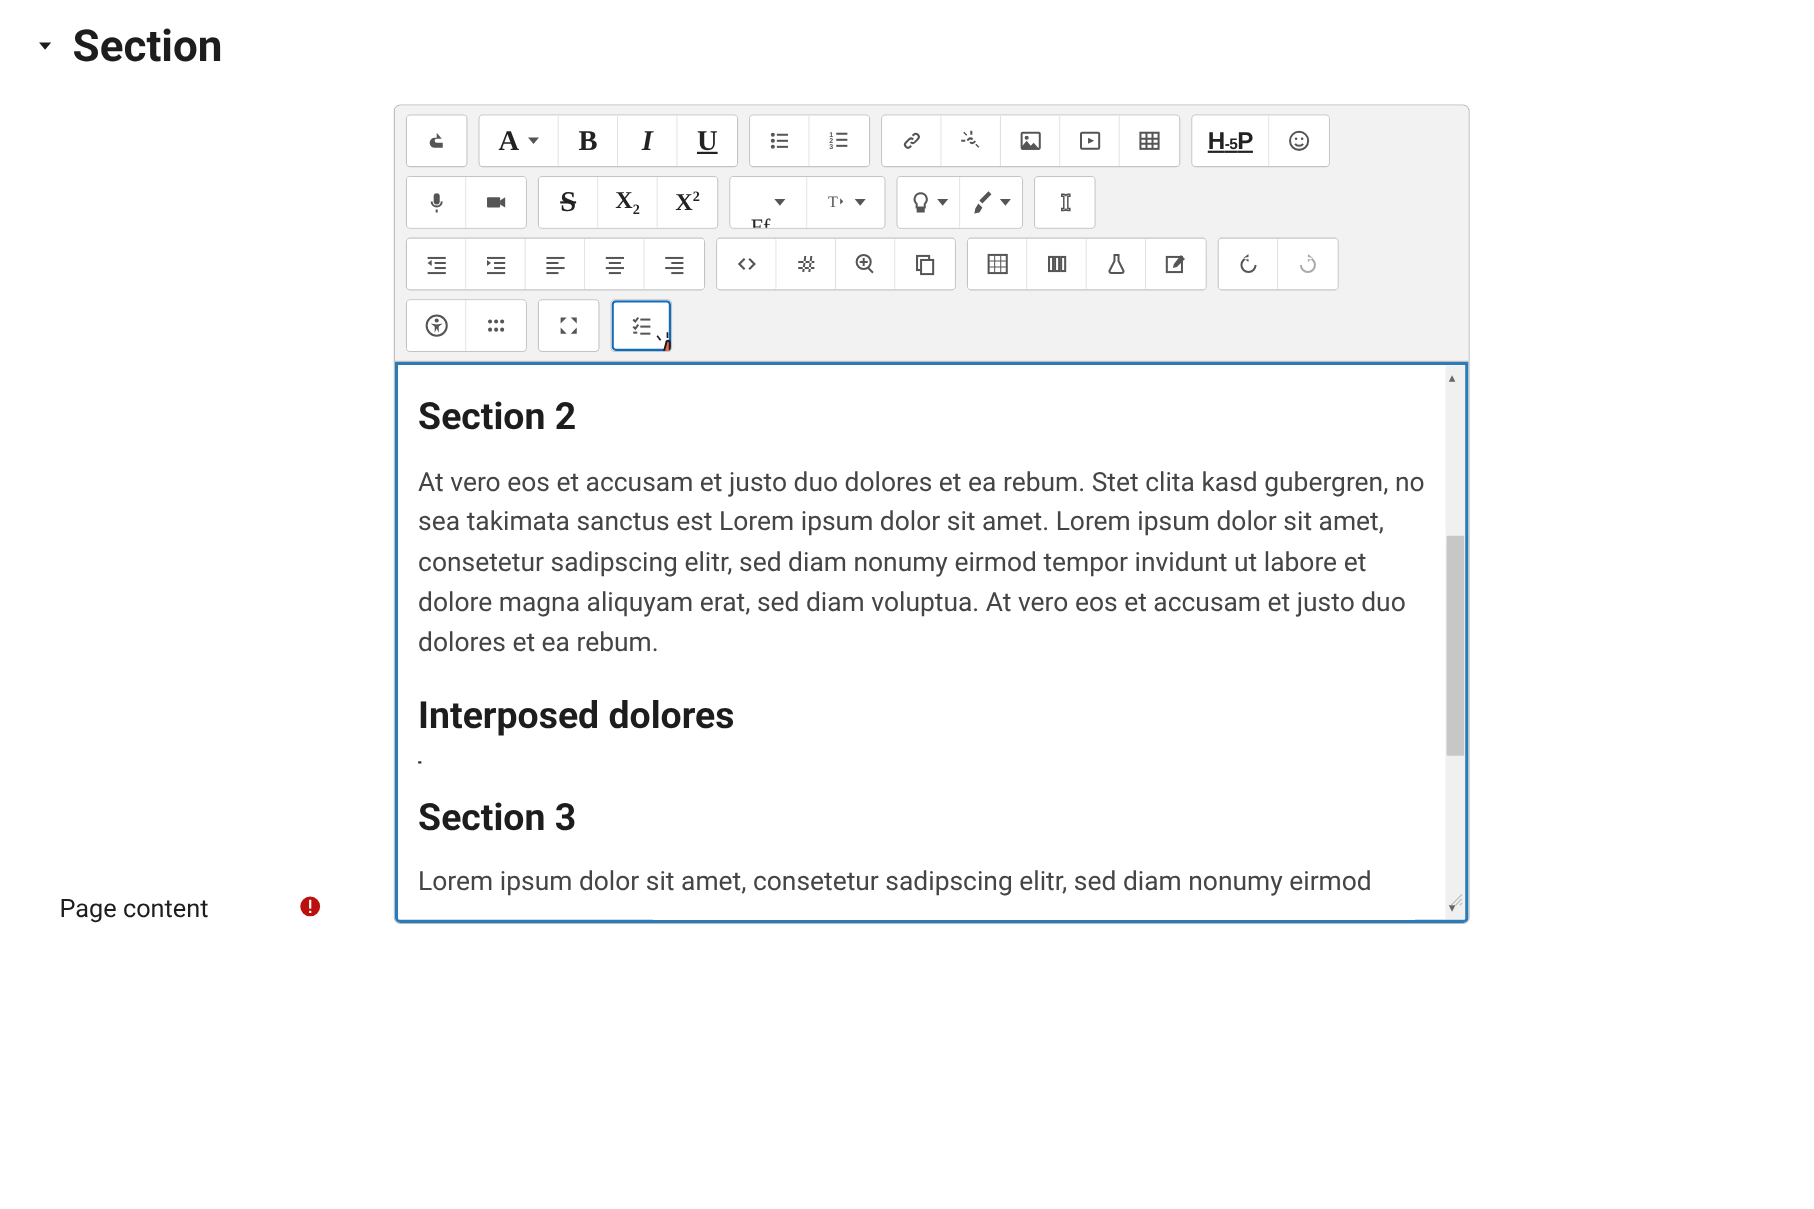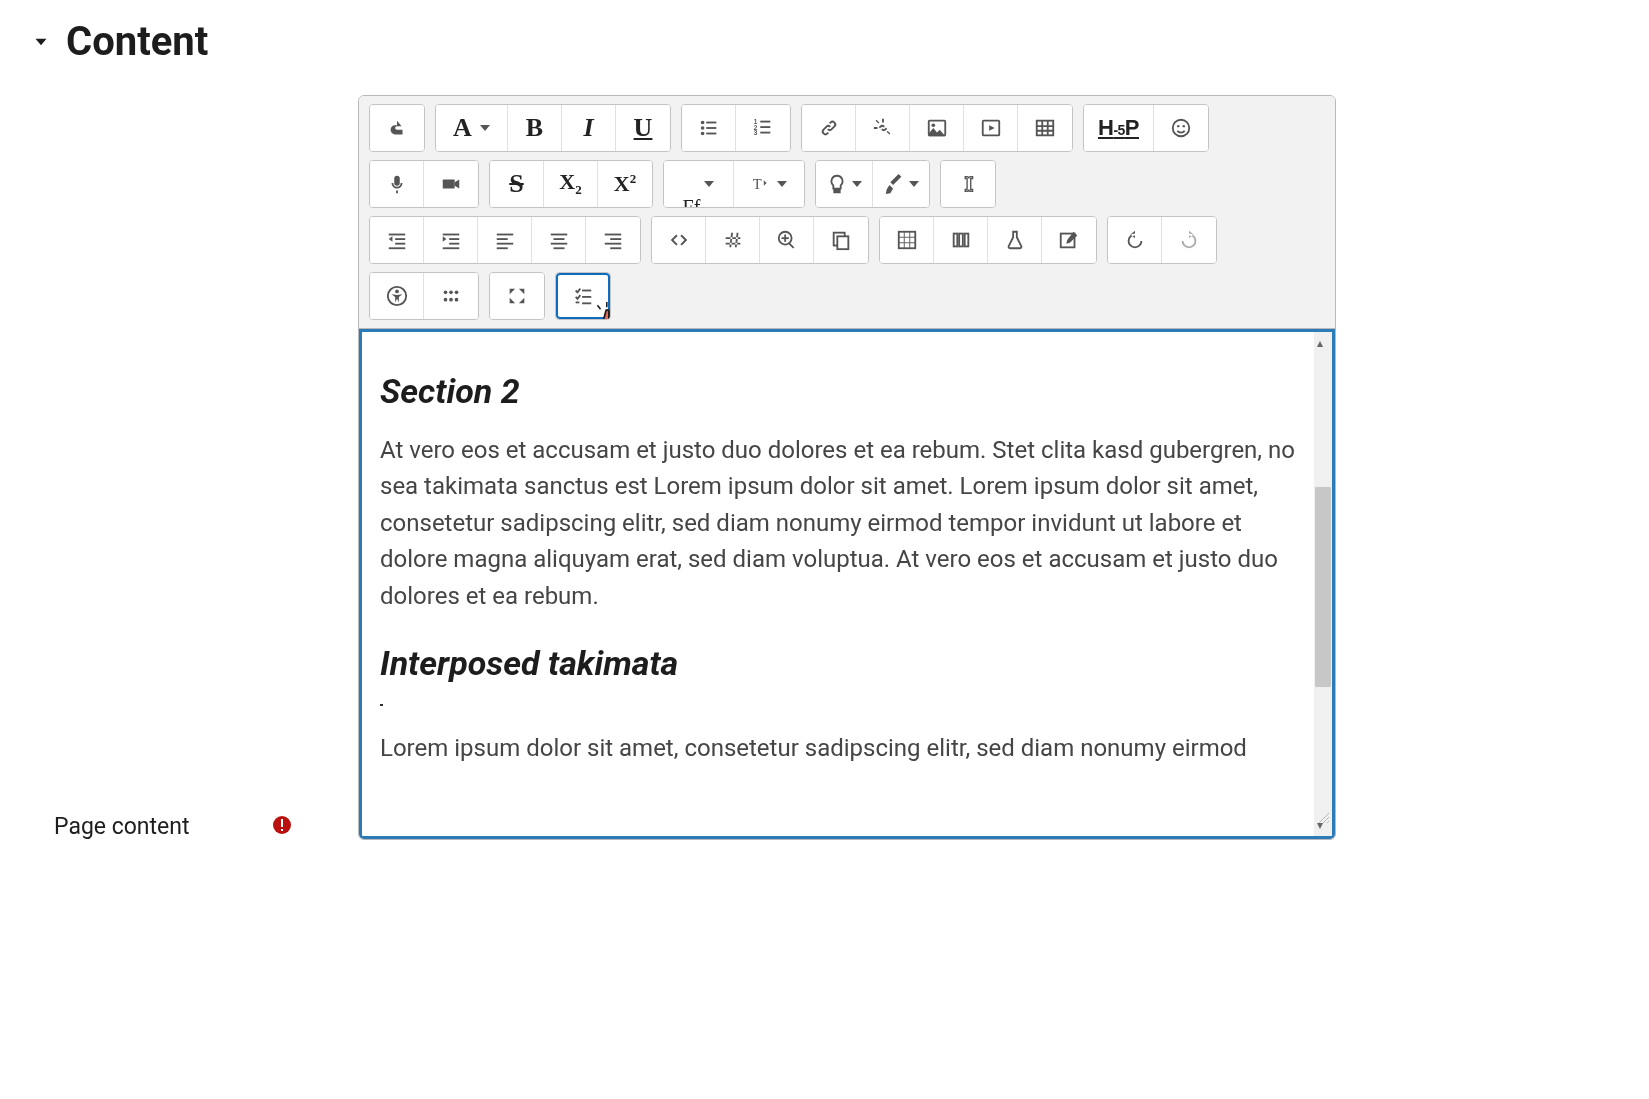--- a/index.html
+++ b/index.html
@@ -116,22 +116,21 @@
     border-radius: 0 0 4px 4px;
     position: relative;
     font-size: 24px;
     color: #454545;
     line-height: 1.52;
   }
   .editor-content h2 {
     font-size: 34px;
     font-weight: 700;
     color: #1d1d1d;
-    margin: 16px 0 14px 0;
-    font-style: italic;
+    margin: 4px 0 14px 0;
   }
   .editor-content p { margin: 0 0 24px 0; }
   .cursor-line { display:block; height:2px; width:3px; background:#333; margin:0 0 24px 0;}
   .scrollbar-track {
     position:absolute; right:0; top:0; bottom:0; width:18px; background:#f0f0f0;
   }
   .scrollbar-thumb {
     position:absolute; right:1px; top:155px; width:16px; height:200px; background:#c7c7c7; border-radius:1px;
   }
   .scroll-arrow { position:absolute; left:3px; font-size:12px; color:#666; }
@@ -147,21 +146,21 @@
 </style>
 </head>
 <body>
 
 <div class="section-header">
   <div class="chevron">
     <svg viewBox="0 0 20 20">
         <path d="M5 7l5 6 5-6z"></path>
       </svg>
   </div>
-  <h1 class="section-title">Content</h1>
+  <h1 class="section-title">Section</h1>
 </div>
 
 <div class="field-row">
   <div class="field-label">Page content</div>
   <div class="required-mark">
     <svg width="20" height="20" viewBox="0 0 20 20">
         <circle cx="10" cy="10" r="9"></circle>
         <rect x="9" y="4" width="2" height="8" fill="#fff"></rect>
         <rect x="9" y="14" width="2" height="2" fill="#fff"></rect>
       </svg>
@@ -491,22 +490,23 @@
             </svg>
           </div>
         </div>
       </div>
 
     </div>
 
     <div class="editor-content" id="editor-content">
         <h2>Section 2</h2>
         <p>At vero eos et accusam et justo duo dolores et ea rebum. Stet clita kasd gubergren, no sea takimata sanctus est Lorem ipsum dolor sit amet. Lorem ipsum dolor sit amet, consetetur sadipscing elitr, sed diam nonumy eirmod tempor invidunt ut labore et dolore magna aliquyam erat, sed diam voluptua. At vero eos et accusam et justo duo dolores et ea rebum.</p>
-        <h2>Interposed takimata</h2>
+        <h2>Interposed dolores</h2>
         <span class="cursor-line"></span>
+        <h2>Section 3</h2>
         <p>Lorem ipsum dolor sit amet, consetetur sadipscing elitr, sed diam nonumy eirmod</p>
 
       <div class="scrollbar-track">
         <span class="scroll-arrow up">▴</span>
         <div class="scrollbar-thumb"></div>
         <span class="scroll-arrow down">▾</span>
       </div>
       <div class="resize-handle">
         <svg width="14" height="14" viewBox="0 0 14 14">
             <path d="M14 0v14H0z" fill="none"></path>

